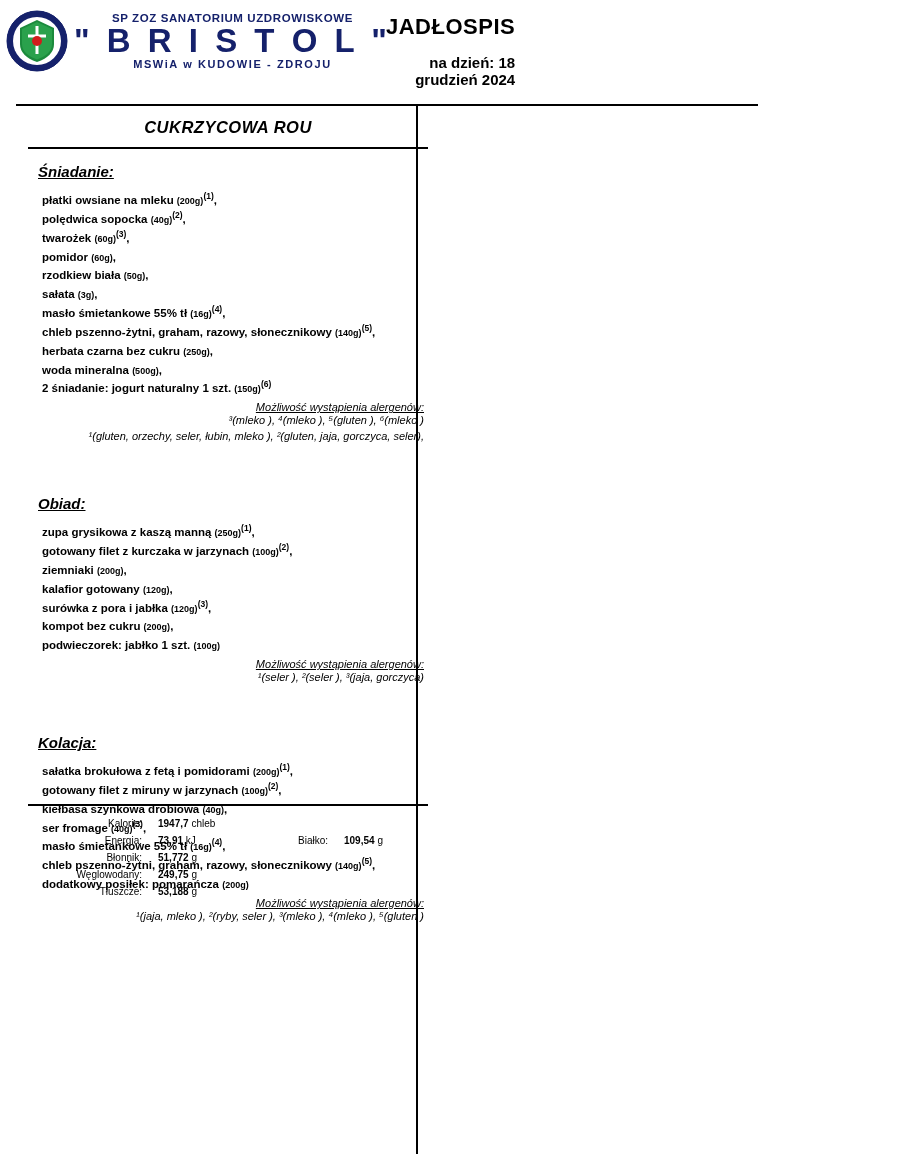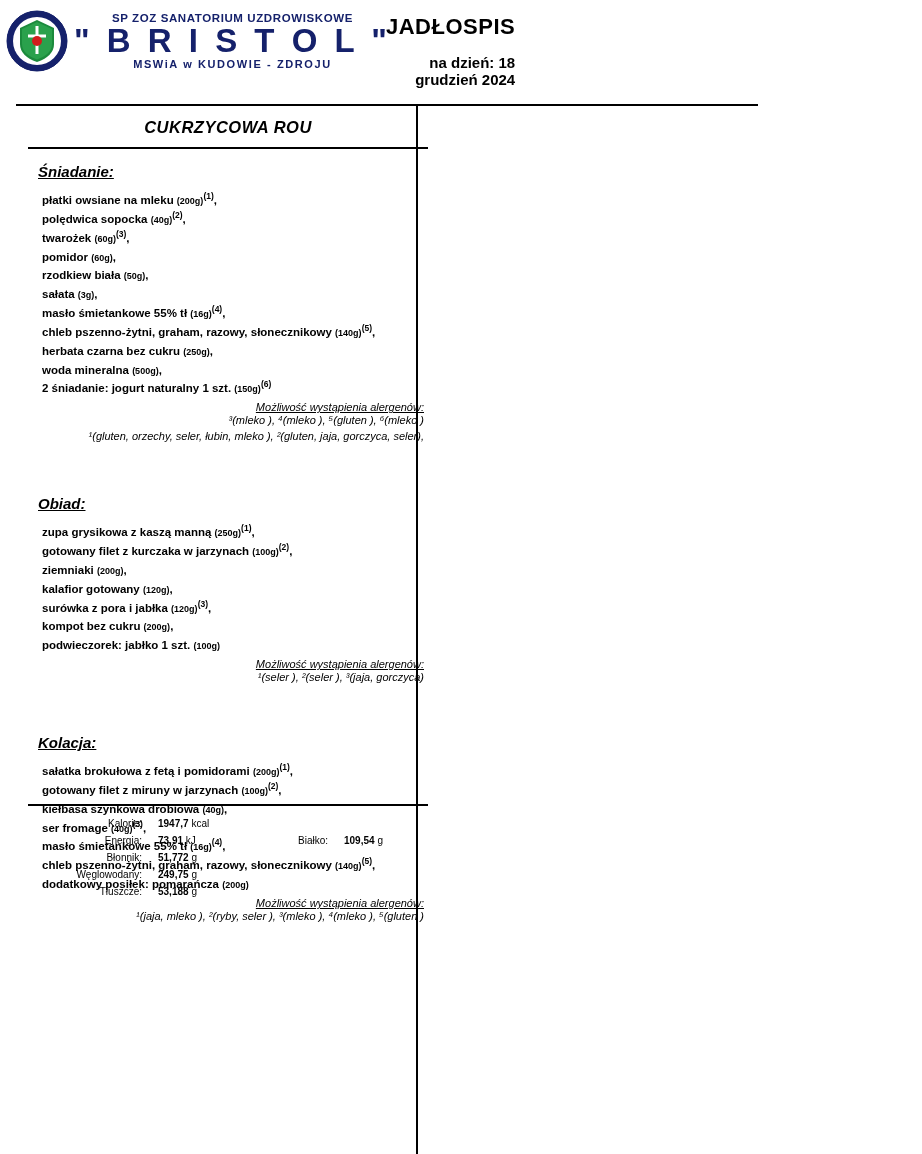--- a/index.html
+++ b/index.html
@@ -289,21 +289,21 @@
           <div class="allerg-head">Możliwość wystąpienia alergenów:</div>
           <div class="allerg-line">¹(jaja, mleko ),  ²(ryby, seler ),  ³(mleko ),  ⁴(mleko ),  ⁵(gluten  )</div>
         </div>
 
       </div>
 
       <div class="nutri">
         <div class="nutri-grid">
           <div class="nl">Kalorie:</div>
           <div></div>
-          <div class="nv"><span>1947,7</span> <span style="font-weight:normal">kcal</span></div>
+          <div class="nv"><span>1947,7</span> <span style="font-weight:normal">chleb</span></div>
           <div></div>
           <div></div>
           <div></div>
 
           <div class="nl">Energia:</div>
           <div></div>
           <div class="nv"><span>73,91</span> <span style="font-weight:normal">kJ</span></div>
           <div class="nl2">Białko:</div>
           <div></div>
           <div class="nv"><span>109,54</span> <span style="font-weight:normal">g</span></div>

